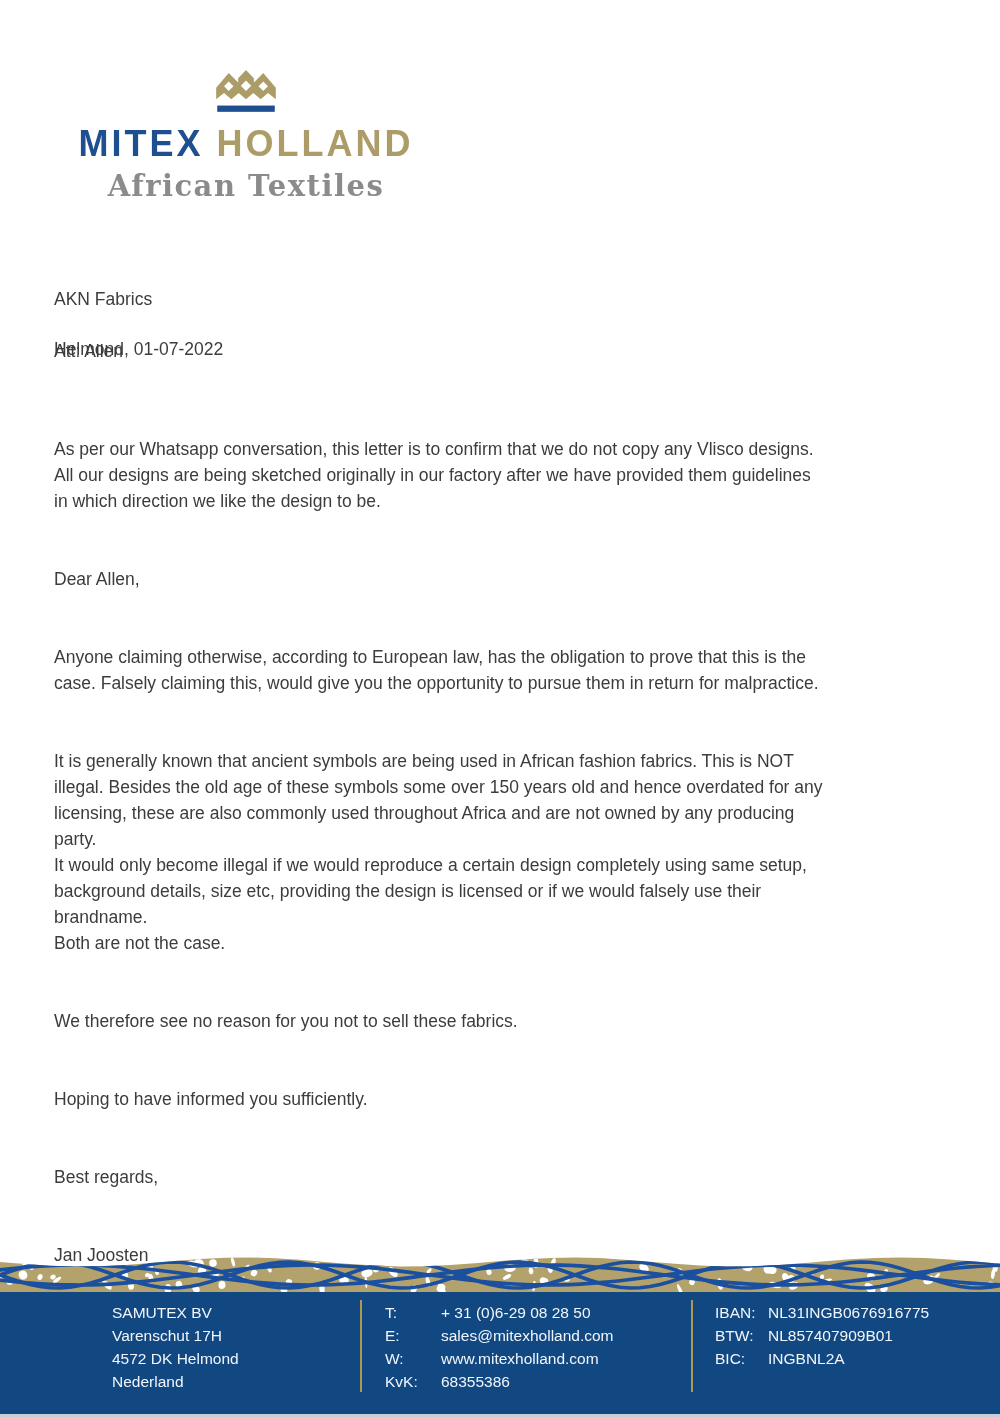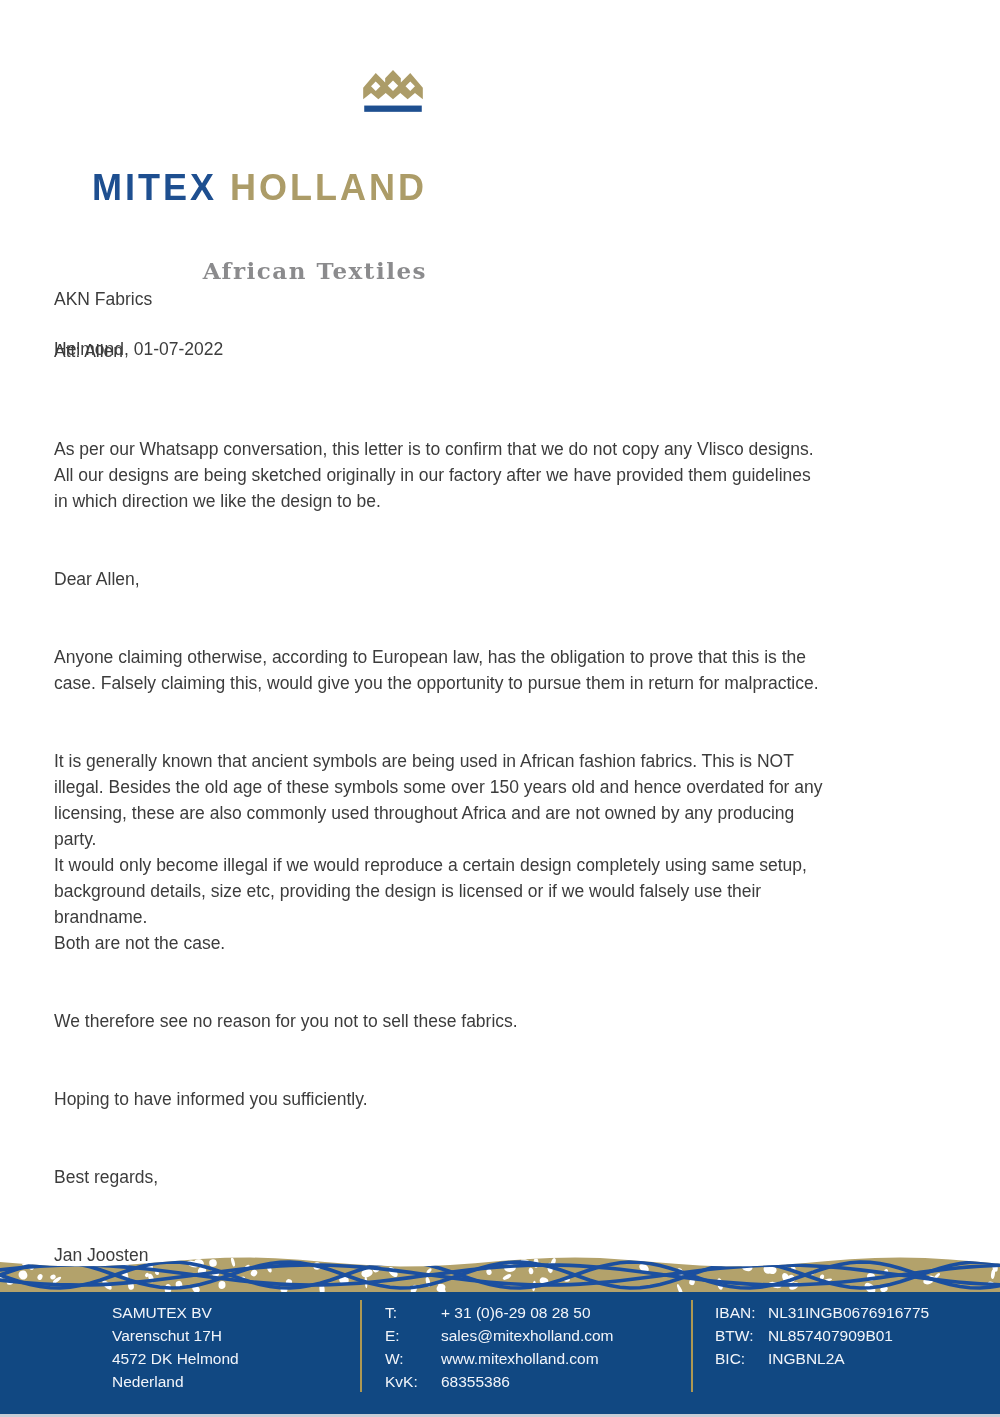--- a/index.html
+++ b/index.html
@@ -20,34 +20,34 @@
     position:relative;
     width:1000px;height:1417px;
     background:#ffffff;
     overflow:hidden;
     font-family:"Liberation Sans", sans-serif;
     color:var(--body-text);
   }
   
   .logo{
     position:absolute;left:65px;top:66px;width:362px;
-    display:flex;flex-direction:column;align-items:flex-end;gap:44px;
+    display:flex;flex-direction:column;align-items:center;
   }
   .crown{width:68px;height:54px;display:block;margin-bottom:6px;}
   .wordmark{
     white-space:nowrap;
     font-size:36px;font-weight:700;letter-spacing:3px;
     line-height:1.0;
   }
   .wordmark .primary{color:var(--brand-blue);}
   .wordmark .secondary{color:var(--brand-gold);}
   .tagline{
     margin-top:7px;
     font-family:"DejaVu Serif", serif;
-    font-size:23px;font-weight:700;letter-spacing:1.5px;
+    font-size:29px;font-weight:700;letter-spacing:1.5px;
     color:var(--tagline-gray);
   }
   
   .letter-text{font-size:17.5px;line-height:26px;white-space:pre-line;}
   .recipient{position:absolute;left:54px;top:260px;}
   .dateline{position:absolute;left:54px;top:336px;}
   .body{position:absolute;left:54px;top:410px;width:900px;}
   .body p{margin:0 0 26px 0;}
   
   .footer{position:absolute;left:0;bottom:0;width:928px;}

